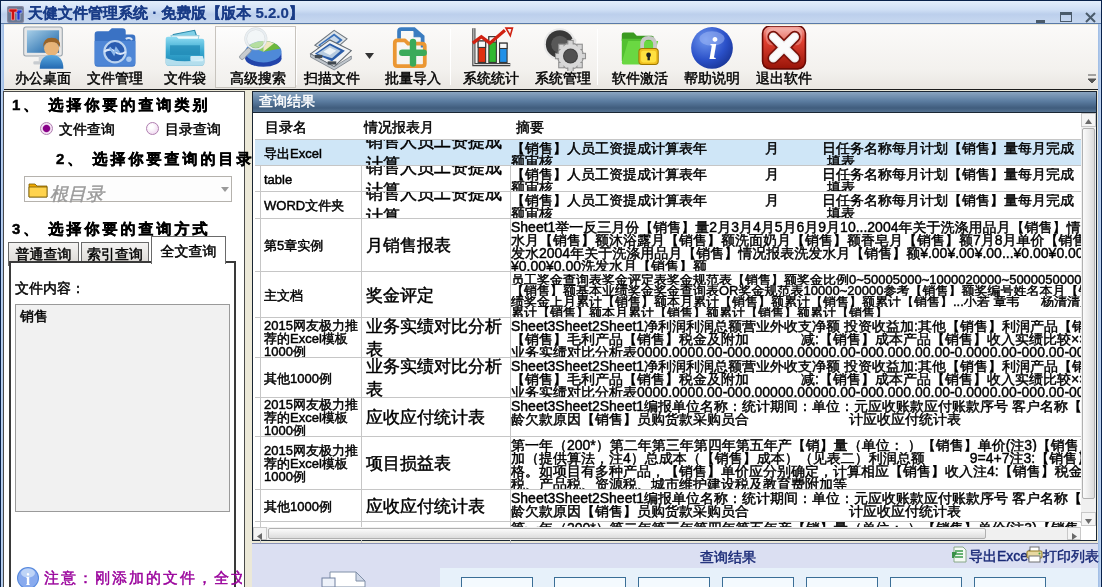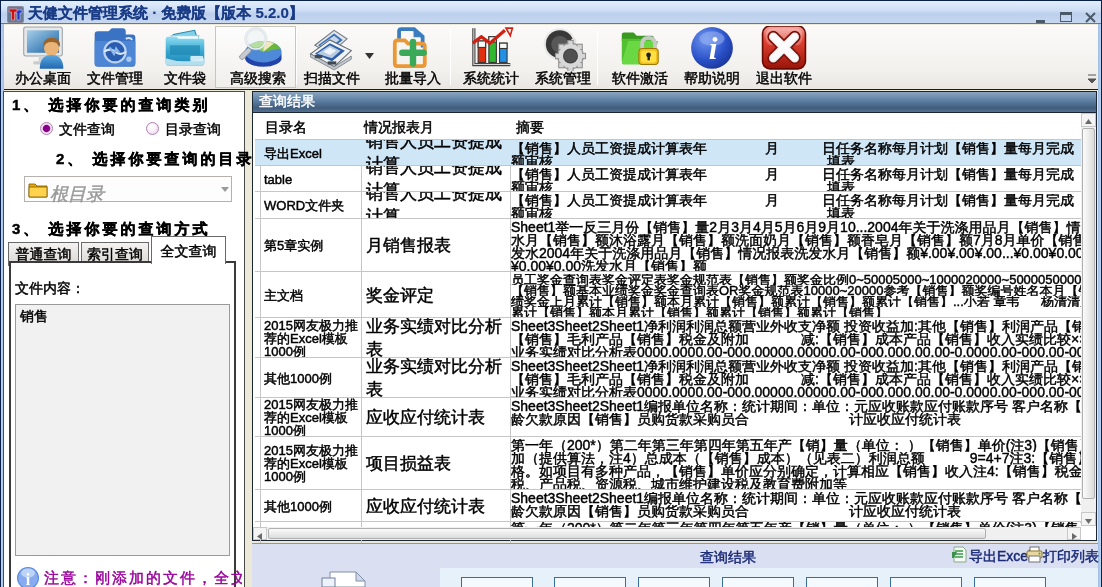--- a/index.html
+++ b/index.html
@@ -41,21 +41,21 @@
 #combo { left:24px; top:176px; width:208px; height:26px; border:1px solid #b5b2ad; background:#fdfdfd; }
 #combotx { left:50px; top:182px; font-size:18px; color:#9a9a9a;font-style:italic; }
 #comboarr { left:221px; top:187px; width:0; height:0; border-left:4px solid transparent; border-right:4px solid transparent; border-top:5px solid #9a9a9a; }
 
 
 .tab { position:absolute; font-size:14px; text-align:center; border:1px solid #6a6a6a; border-bottom:none;
   background:linear-gradient(to bottom,#f4f3f2,#d9d6d2); padding-top:3px; height:24px; }
 #tab3 { background:#ffffff; height:28px; padding-top:6px; font-size:14px; z-index:3; }
 #tabpanel { left:9px; top:261px; width:227px; height:326px; background:#ffffff; border:2px solid #3a3a3a; border-bottom:none; z-index:2; }
 #fct { left:15px; top:280px; font-size:14px; color:#000; z-index:4; }
-#ftext { left:15px; top:304px; width:215px; height:252px; background:#f1f1f1; border:1px solid #9a9a9a; font-size:14px; color:#000; padding:3px 4px; z-index:4; }
+#ftext { left:15px; top:304px; width:215px; height:208px; background:#f1f1f1; border:1px solid #9a9a9a; font-size:14px; color:#000; padding:3px 4px; z-index:4; }
 #note { left:44px; top:569px; letter-spacing:2px; font-size:15px; color:#99009b; white-space:nowrap; z-index:4; overflow:hidden; max-width:198px; }
 
 
 #rhead { left:252px; top:91px; width:845px; height:21px;
   background:linear-gradient(to bottom,#8aa5c0 0%,#5c7da1 45%,#405d7d 80%,#54718f 100%);
   border:1px solid #1a2633; border-bottom:none; }
 #rheadtx { left:259px; top:93px; font-size:14px; color:#ffffff; }
 #rbody { left:252px; top:112px; width:845px; height:429px; background:#ffffff; border:1px solid #1a2633; }
 #grid { position:absolute; left:2px; top:0px; width:826px; height:488px; overflow:hidden; }
 .trow { position:relative; width:100%; border-bottom:1px solid #c6c6c6; overflow:hidden; }

